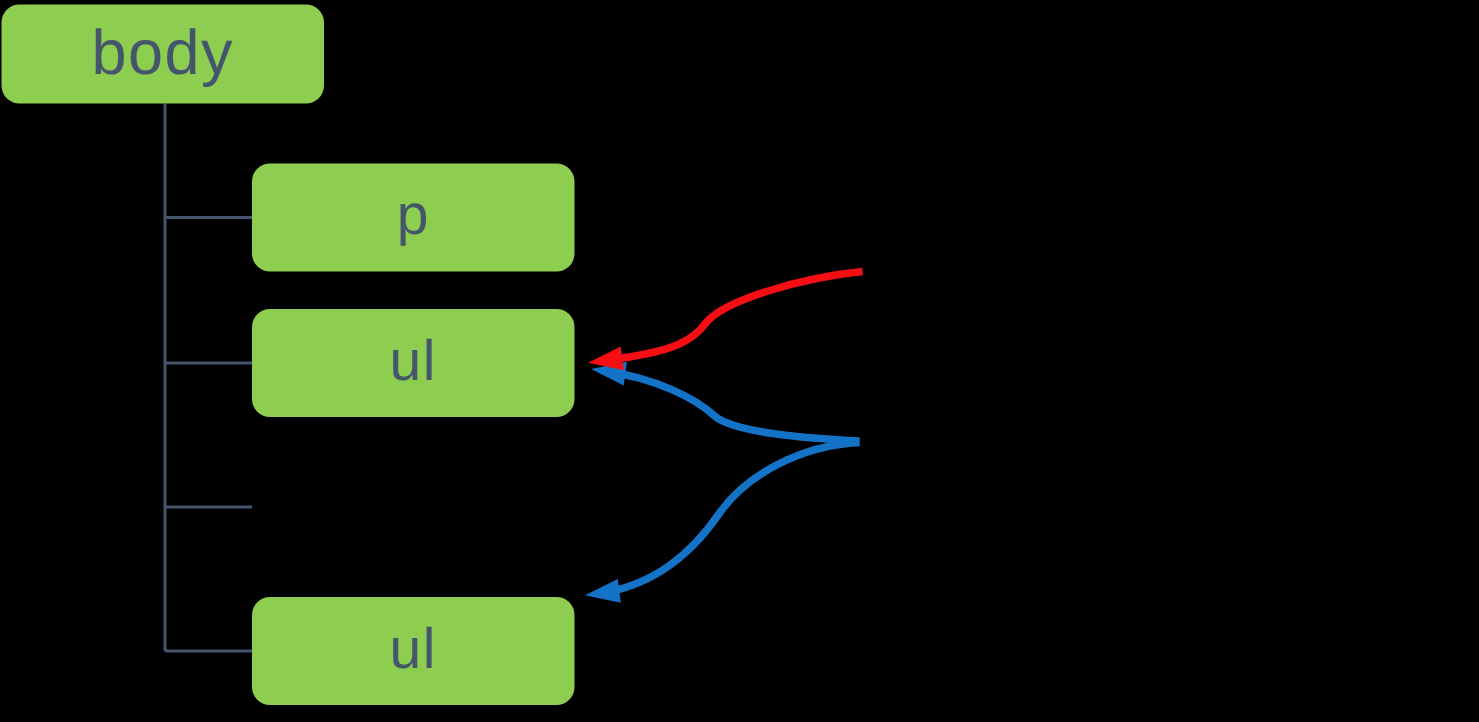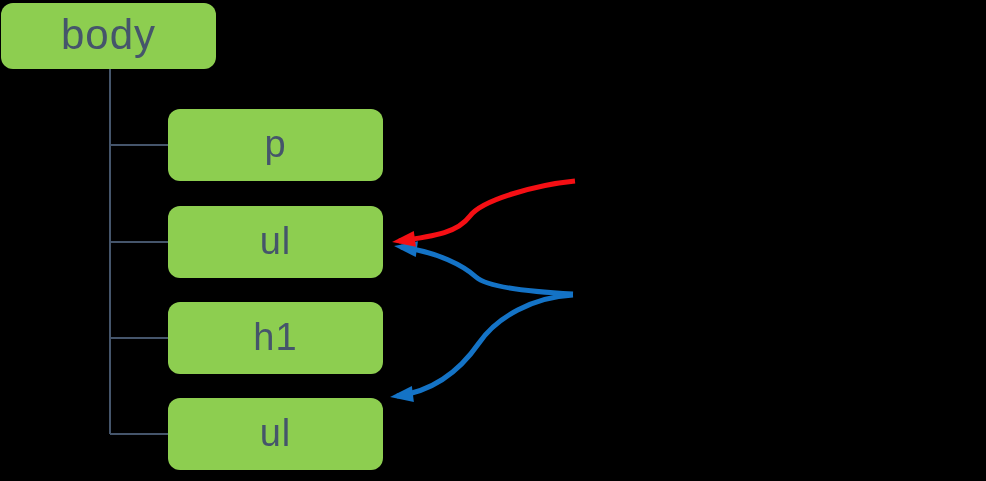--- a/index.html
+++ b/index.html
@@ -77,17 +77,16 @@
 
     <path d="M575,181 C535,185 482,200 470,216 S437,236 399,241" fill="none" stroke-width="5" marker-end="url(#head-red)" stroke="#f50f14"></path>
   </svg>
 
   <div class="node node-root">body</div>
 
   <div class="node node-child node-p">p</div>
 
   <div class="node node-child node-ul1">ul</div>
 
-  <div class="node node-child node-h1">h1</div>
 
   <div class="node node-child node-ul2">ul</div>
 
 </div>
 
 </body></html>

